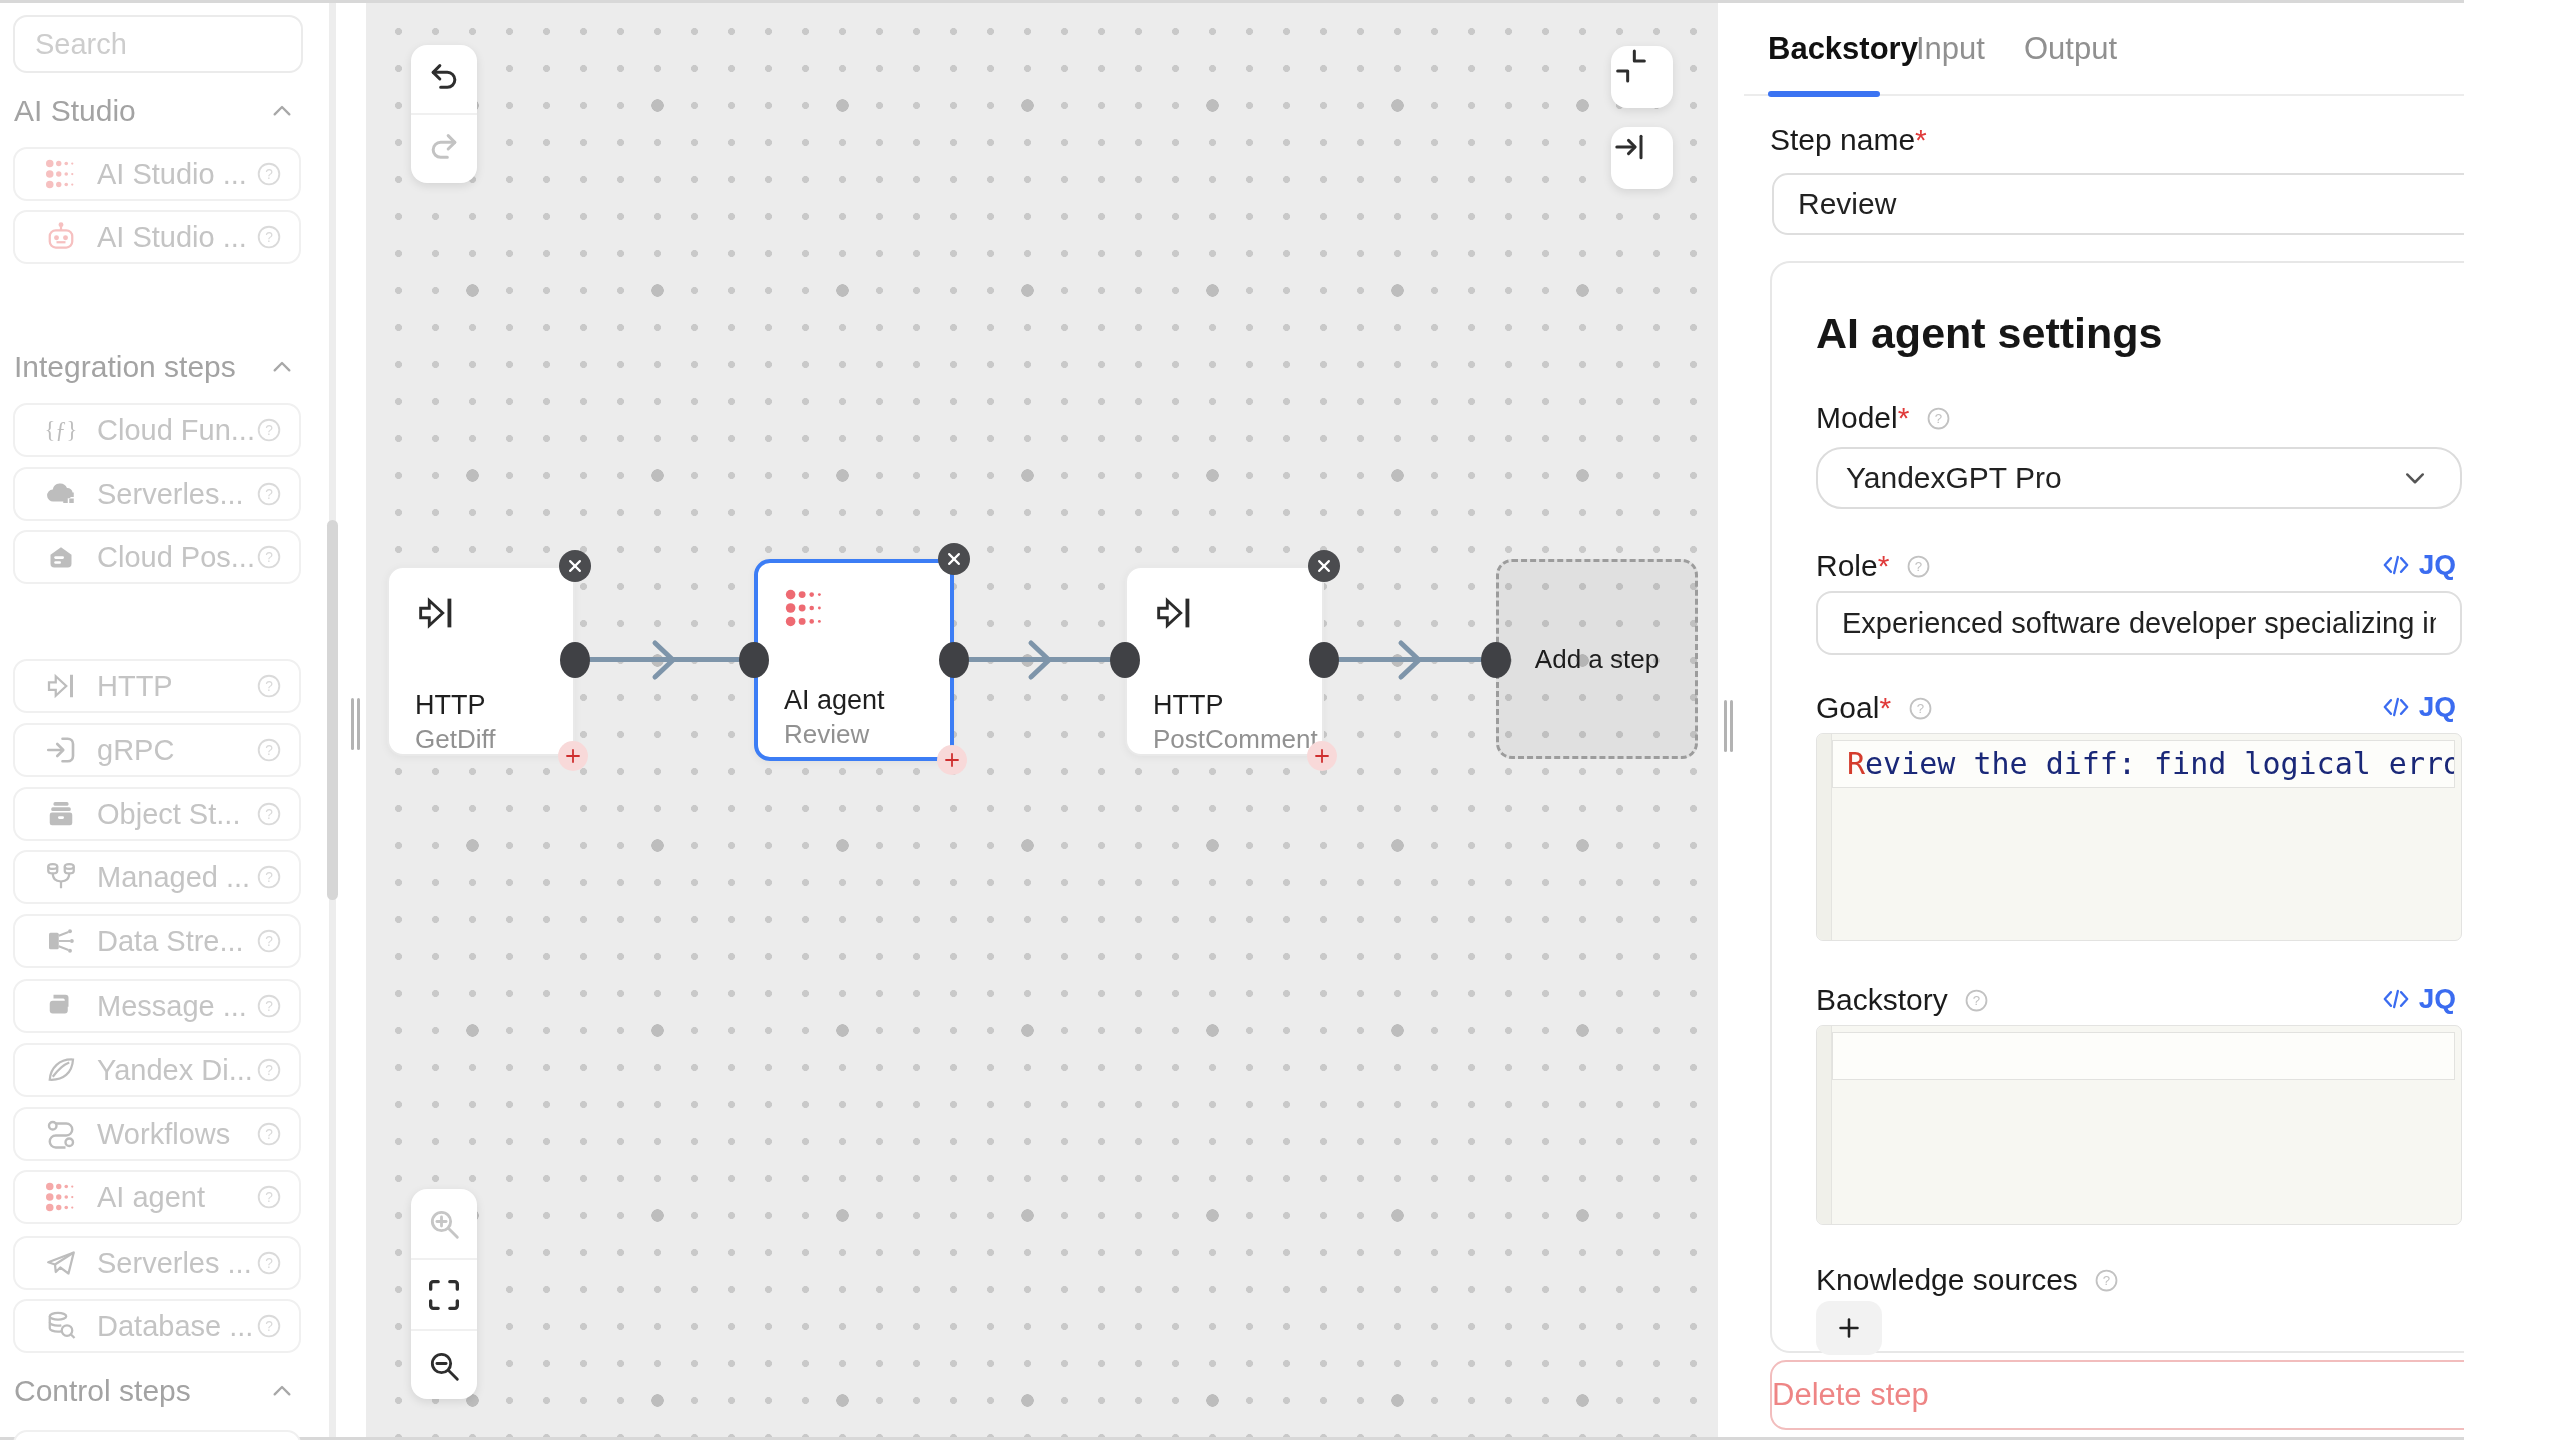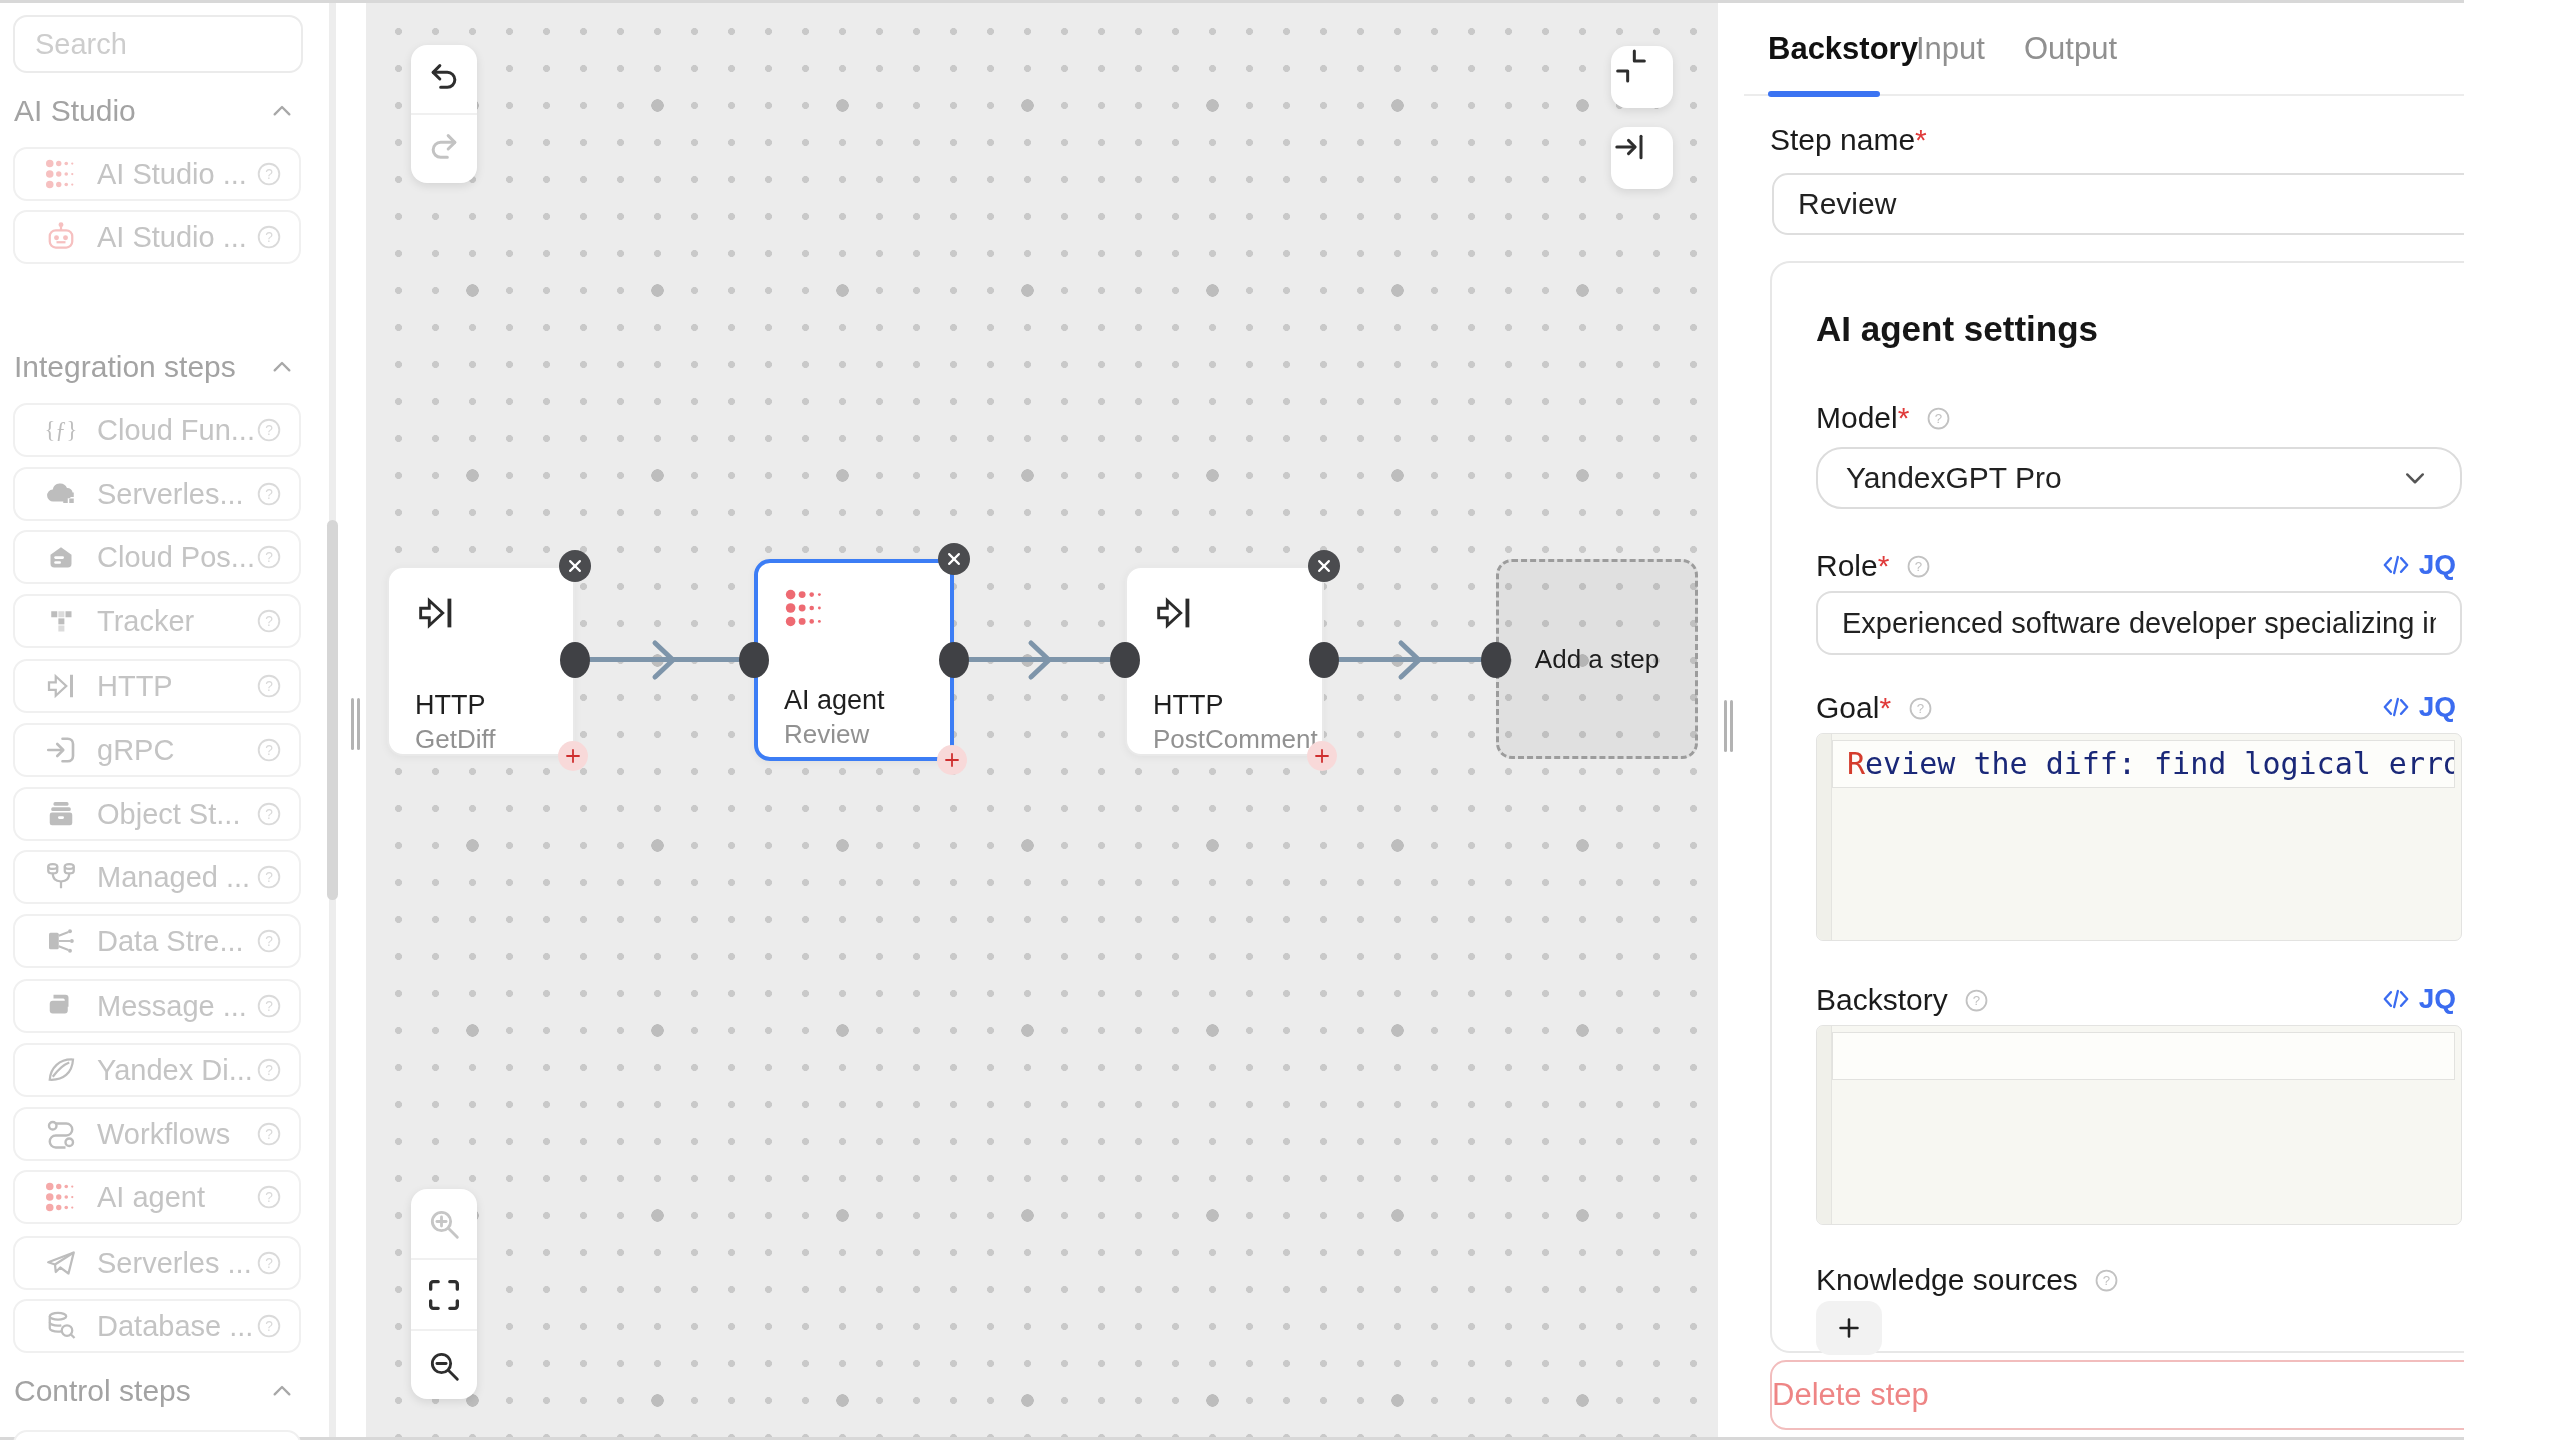--- a/index.html
+++ b/index.html
@@ -378,29 +378,20 @@
     </div>
     <div class="s-item" style="top:527px">
       <svg class="s-ic">
           <use href="#i-postbox"></use>
         </svg>
       <span class="s-lbl">Cloud Pos...</span>
       <svg class="s-q">
           <use href="#i-qm"></use>
         </svg>
     </div>
-    <div class="s-item" style="top:591px">
-      <svg class="s-ic">
-          <use href="#i-tracker"></use>
-        </svg>
-      <span class="s-lbl">Tracker</span>
-      <svg class="s-q">
-          <use href="#i-qm"></use>
-        </svg>
-    </div>
     <div class="s-item" style="top:656px">
       <svg class="s-ic">
           <use href="#i-http"></use>
         </svg>
       <span class="s-lbl">HTTP</span>
       <svg class="s-q">
           <use href="#i-qm"></use>
         </svg>
     </div>
     <div class="s-item" style="top:784px">
@@ -645,21 +636,21 @@
     <div class="tab" style="left:280px">Output</div>
     <div class="tab-line"></div>
     <div class="tab-underline"></div>
 
     <div class="abs" style="left:26px;top:120px">
       <span class="f-label">Step name</span><span class="f-label req">*</span>
     </div>
     <input class="t-input" style="left: 28px; top: 170px; width: 726px;" value="Review">
 
     <div class="card">
-      <div class="abs" style="left:44px;top:46px;font-size:35px;font-weight:700;color:#161616">AI agent settings</div>
+      <div class="abs" style="left:44px;top:46px;font-size:43px;font-weight:700;color:#161616">AI agent settings</div>
 
       <div class="abs" style="left:44px;top:138px">
         <span class="f-label">Model</span><span class="f-label req">*</span>
         <svg class="q-ic">
             <use href="#i-qm"></use>
           </svg>
       </div>
       <div class="select" style="top:184px">
         <span>YandexGPT Pro</span>
         <svg>

